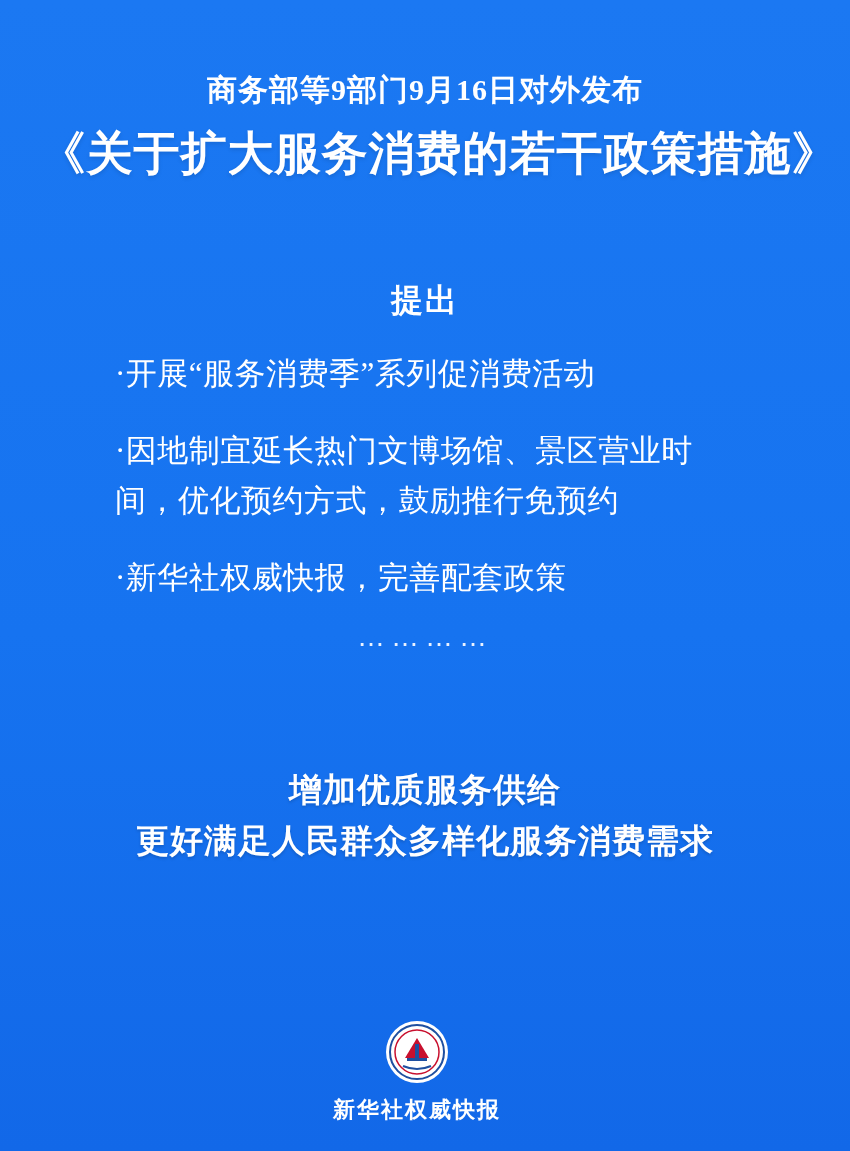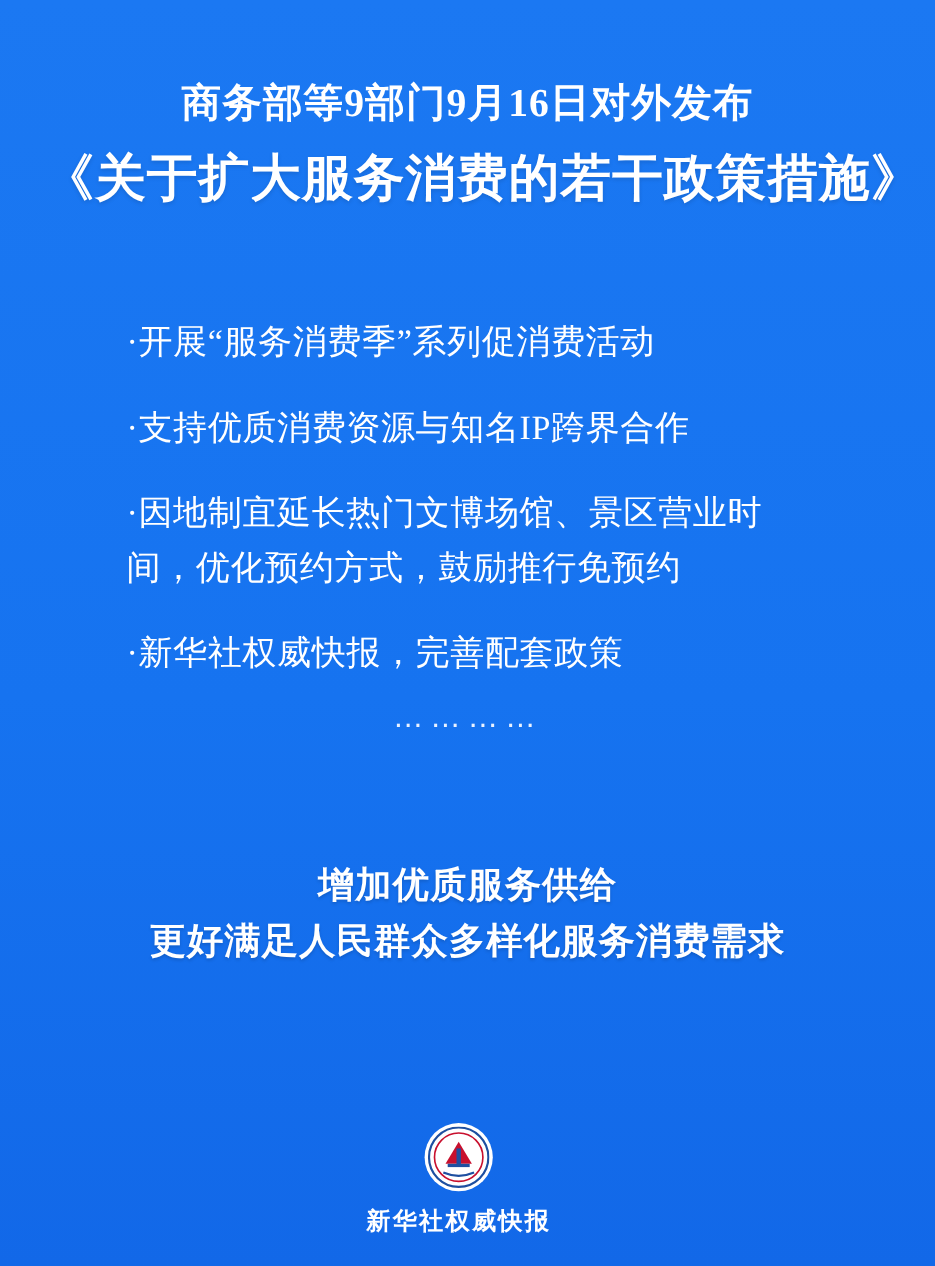--- a/index.html
+++ b/index.html
@@ -24,21 +24,21 @@
     display: flex;
     flex-direction: column;
     align-items: center;
   }
   .header-block {
     margin-top: 70px;
     text-align: center;
     width: 100%;
   }
   .kicker {
-    font-size: 36px;
+    font-size: 30px;
     font-weight: 700;
     letter-spacing: 1px;
     line-height: 1.3;
     color: #ffffff;
     font-family: "Liberation Serif", serif;
   }
   .doc-title {
     margin-top: 16px;
     font-size: 46px;
     font-weight: 700;
@@ -125,23 +125,23 @@
 <body>
 
 <div class="poster">
 
   <div class="header-block">
     <div class="kicker">商务部等9部门9月16日对外发布</div>
     <div class="doc-title">《关于扩大服务消费的若干政策措施》</div>
   </div>
 
   <div class="body-block">
+    <div class="lead">提出</div>
     <div class="points">
       <div class="point">·开展“服务消费季”系列促消费活动</div>
-      <div class="point">·支持优质消费资源与知名IP跨界合作</div>
       <div class="point">·因地制宜延长热门文博场馆、景区营业时间，优化预约方式，鼓励推行免预约</div>
       <div class="point">·新华社权威快报，完善配套政策</div>
     </div>
     <div class="ellipsis">…………</div>
   </div>
 
   <div class="closing">
     <div class="closing-line">增加优质服务供给</div>
     <div class="closing-line">更好满足人民群众多样化服务消费需求</div>
   </div>

